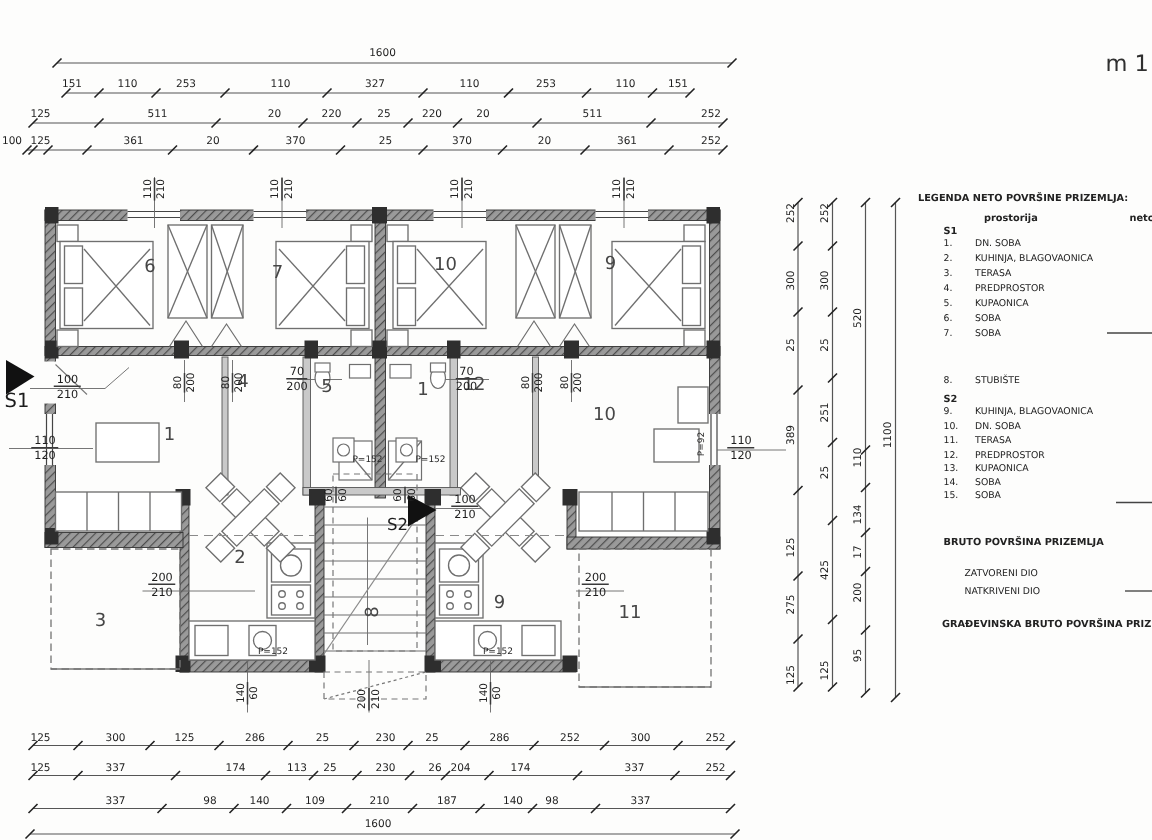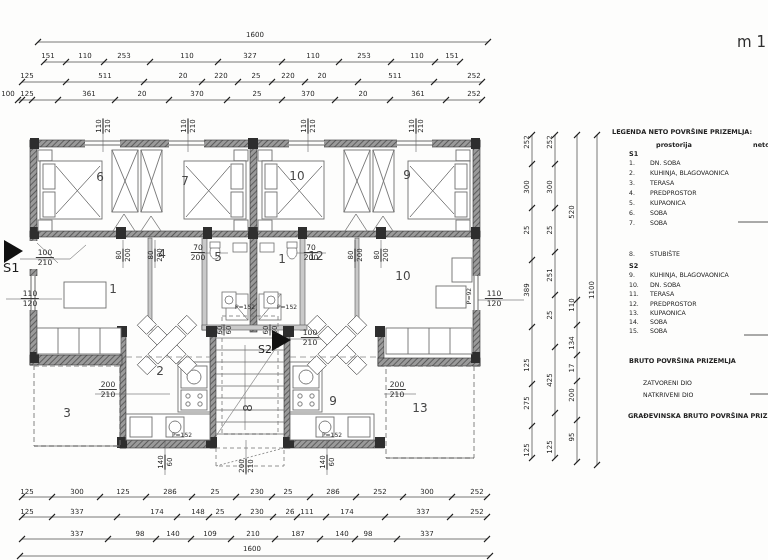--- a/index.html
+++ b/index.html
@@ -494,25 +494,25 @@
 <div class="d" style="left:215px;top:488px">25</div>
 <div class="d" style="left:257px;top:488px">230</div>
 <div class="d" style="left:288px;top:488px">25</div>
 <div class="d" style="left:333px;top:488px">286</div>
 <div class="d" style="left:380px;top:488px">252</div>
 <div class="d" style="left:427px;top:488px">300</div>
 <div class="d" style="left:477px;top:488px">252</div>
 <div class="d" style="left:27px;top:508px">125</div>
 <div class="d" style="left:77px;top:508px">337</div>
 <div class="d" style="left:157px;top:508px">174</div>
-<div class="d" style="left:198px;top:508px">148</div>
+<div class="d" style="left:198px;top:508px">113</div>
 <div class="d" style="left:220px;top:508px">25</div>
 <div class="d" style="left:257px;top:508px">230</div>
 <div class="d" style="left:290px;top:508px">26</div>
-<div class="d" style="left:307px;top:508px">111</div>
+<div class="d" style="left:307px;top:508px">204</div>
 <div class="d" style="left:347px;top:508px">174</div>
 <div class="d" style="left:423px;top:508px">337</div>
 <div class="d" style="left:477px;top:508px">252</div>
 <div class="d" style="left:77px;top:530px">337</div>
 <div class="d" style="left:140px;top:530px">98</div>
 <div class="d" style="left:173px;top:530px">140</div>
 <div class="d" style="left:210px;top:530px">109</div>
 <div class="d" style="left:253px;top:530px">210</div>
 <div class="d" style="left:298px;top:530px">187</div>
 <div class="d" style="left:342px;top:530px">140</div>
@@ -545,21 +545,21 @@
 <div class="room" style="left:113px;top:289px">1</div>
 <div class="room" style="left:160px;top:371px">2</div>
 <div class="room" style="left:67px;top:413px">3</div>
 <div class="room" style="left:162px;top:254px">4</div>
 <div class="room" style="left:218px;top:257px">5</div>
 <div class="room" style="left:100px;top:177px">6</div>
 <div class="room" style="left:185px;top:181px">7</div>
 <div class="room rot" style="left:248px;top:408px">8</div>
 <div class="room" style="left:333px;top:401px">9</div>
 <div class="room" style="left:403px;top:276px">10</div>
-<div class="room" style="left:420px;top:408px">13</div>
+<div class="room" style="left:420px;top:408px">11</div>
 <div class="room" style="left:316px;top:256px">12</div>
 <div class="room" style="left:282px;top:259px">1</div>
 <div class="room" style="left:407px;top:175px">9</div>
 <div class="room" style="left:297px;top:176px">10</div>
 
 <div class="marker" style="left:3px;top:260px">S1</div>
 <div class="marker" style="left:258px;top:343px;font-size:11px">S2</div>
 
 <div class="frac" style="left:45px;top:248px">
   <span class="num">100</span>

